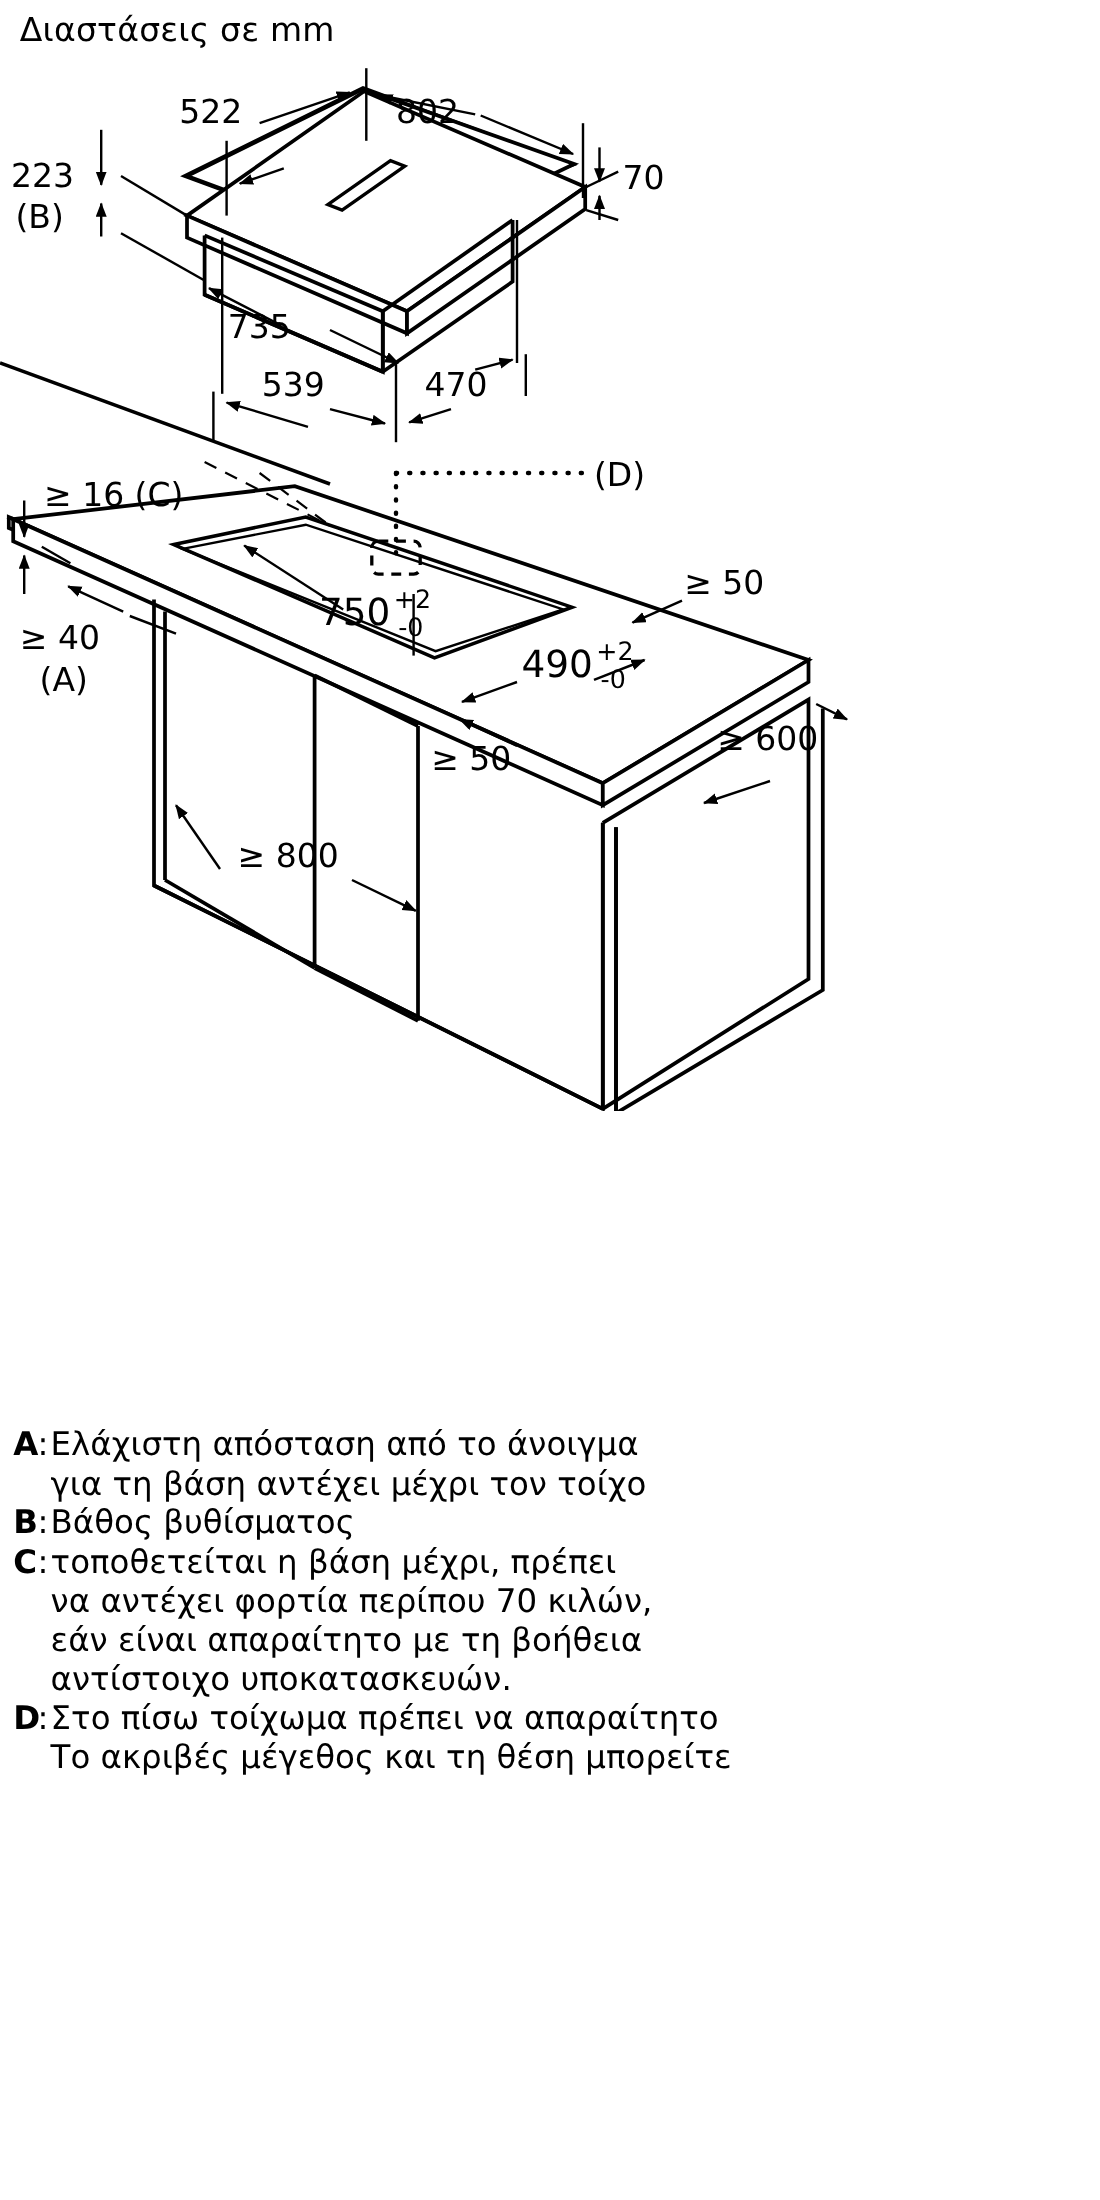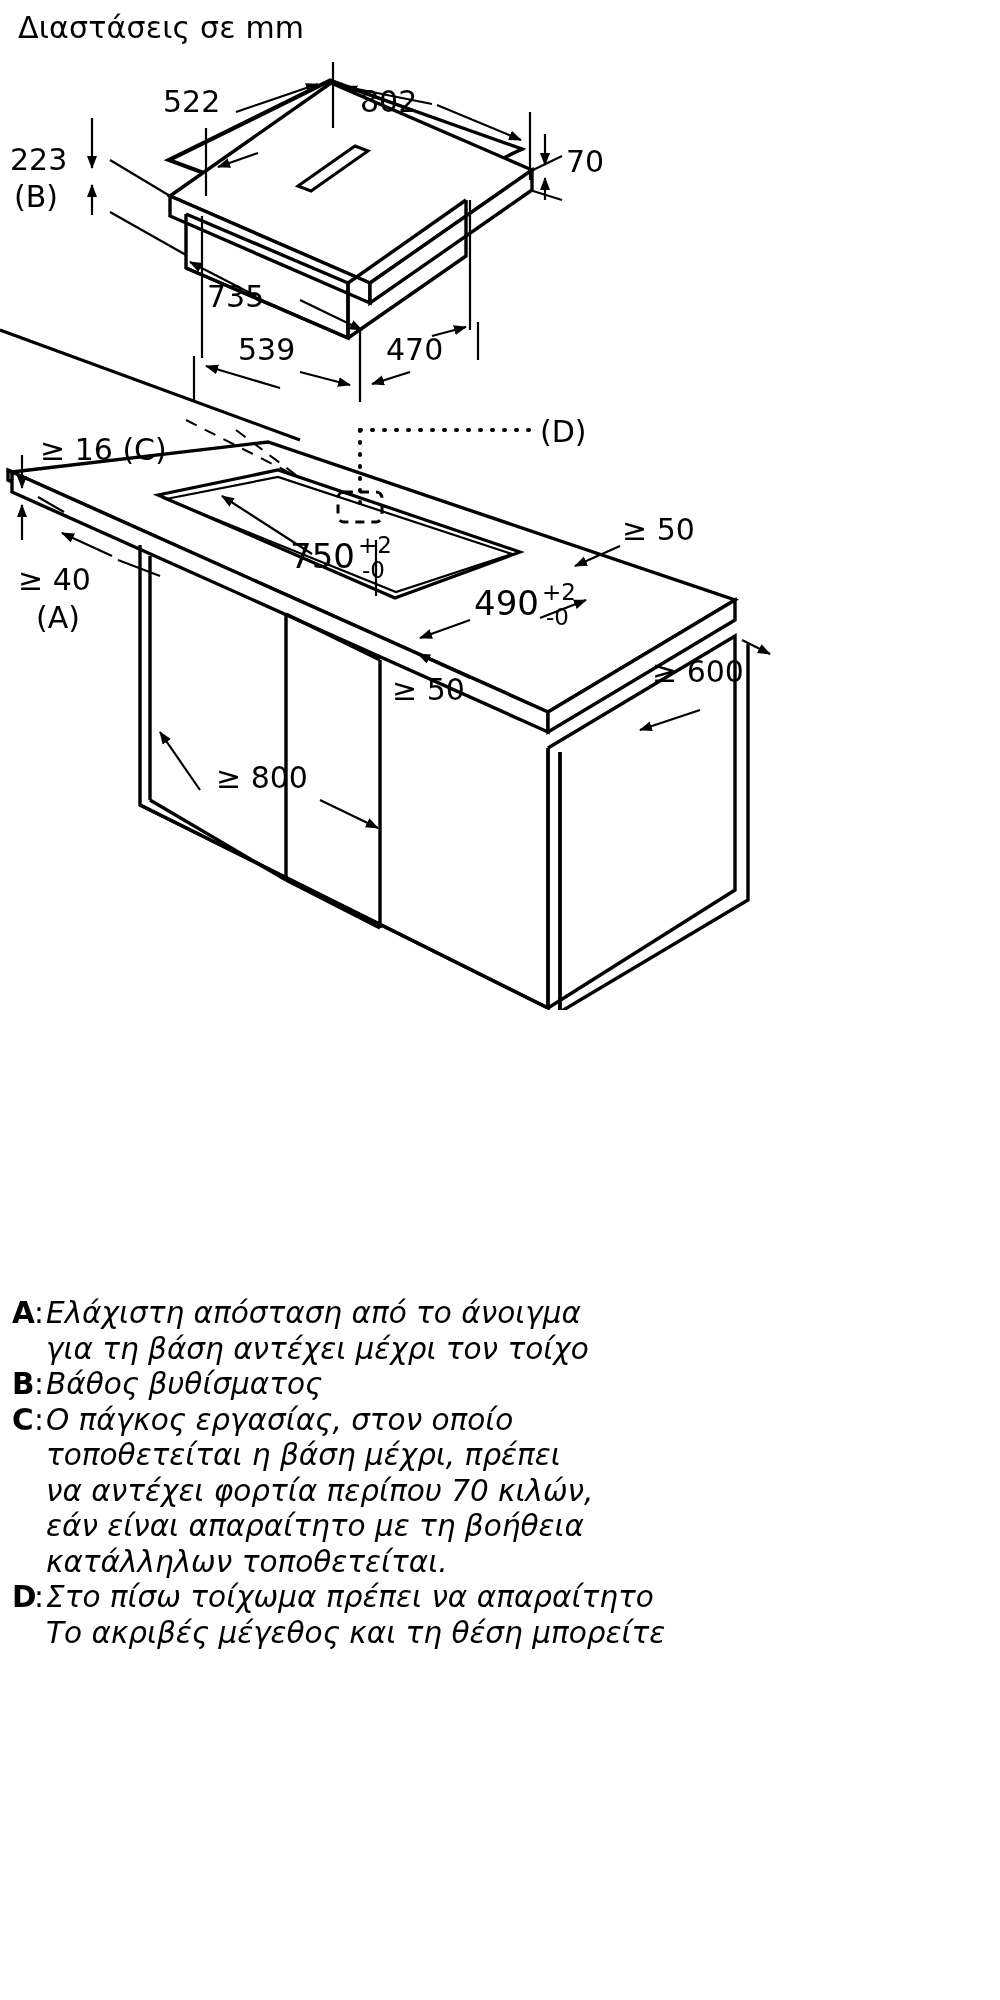--- a/index.html
+++ b/index.html
@@ -24,21 +24,21 @@
   
   #legend{
     position:absolute;left:12px;top:1296px;width:980px;
     font-size:29.5px;line-height:35.5px;
   }
   .leg-row{display:flex;align-items:flex-start;}
   .leg-key{
     font-weight:bold;width:22px;flex:0 0 22px;text-align:left;
   }
   .leg-colon{flex:0 0 12px;}
-  .leg-txt{flex:1 1 auto;font-style:italic;}
+  .leg-txt{flex:1 1 auto;}
   .leg-txt div{white-space:nowrap;}
 
   
   svg text{font-family:"DejaVu Sans","Liberation Sans",sans-serif;fill:#000;}
 </style>
 </head>
 <body>
 
 <div id="page">
 
@@ -244,25 +244,24 @@
       <span class="leg-colon">:</span>
       <span class="leg-txt">
         <div>Βάθος βυθίσματος</div>
       </span>
     </div>
 
     <div class="leg-row">
       <span class="leg-key">C</span>
       <span class="leg-colon">:</span>
       <span class="leg-txt">
-        <div>Ο πάγκος εργασίας, στον οποίο</div>
         <div>τοποθετείται η βάση μέχρι, πρέπει</div>
         <div>να αντέχει φορτία περίπου 70 κιλών,</div>
         <div>εάν είναι απαραίτητο με τη βοήθεια</div>
-        <div>κατάλληλων τοποθετείται.</div>
+        <div>αντίστοιχο υποκατασκευών.</div>
       </span>
     </div>
 
     <div class="leg-row">
       <span class="leg-key">D</span>
       <span class="leg-colon">:</span>
       <span class="leg-txt">
         <div>Στο πίσω τοίχωμα πρέπει να απαραίτητο</div>
         <div>Το ακριβές μέγεθος και τη θέση μπορείτε</div>
       </span>

